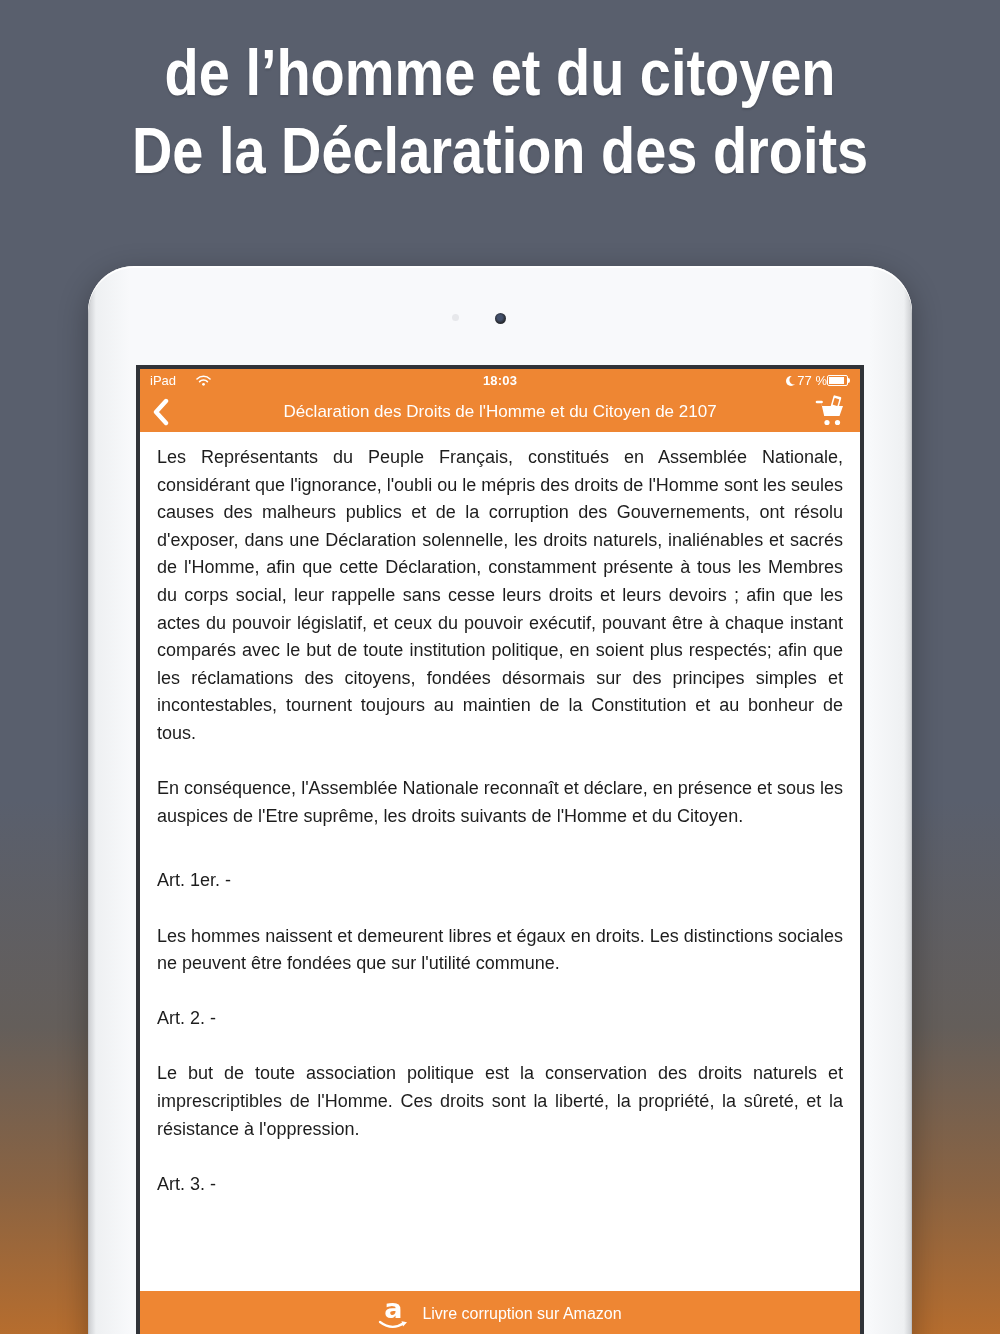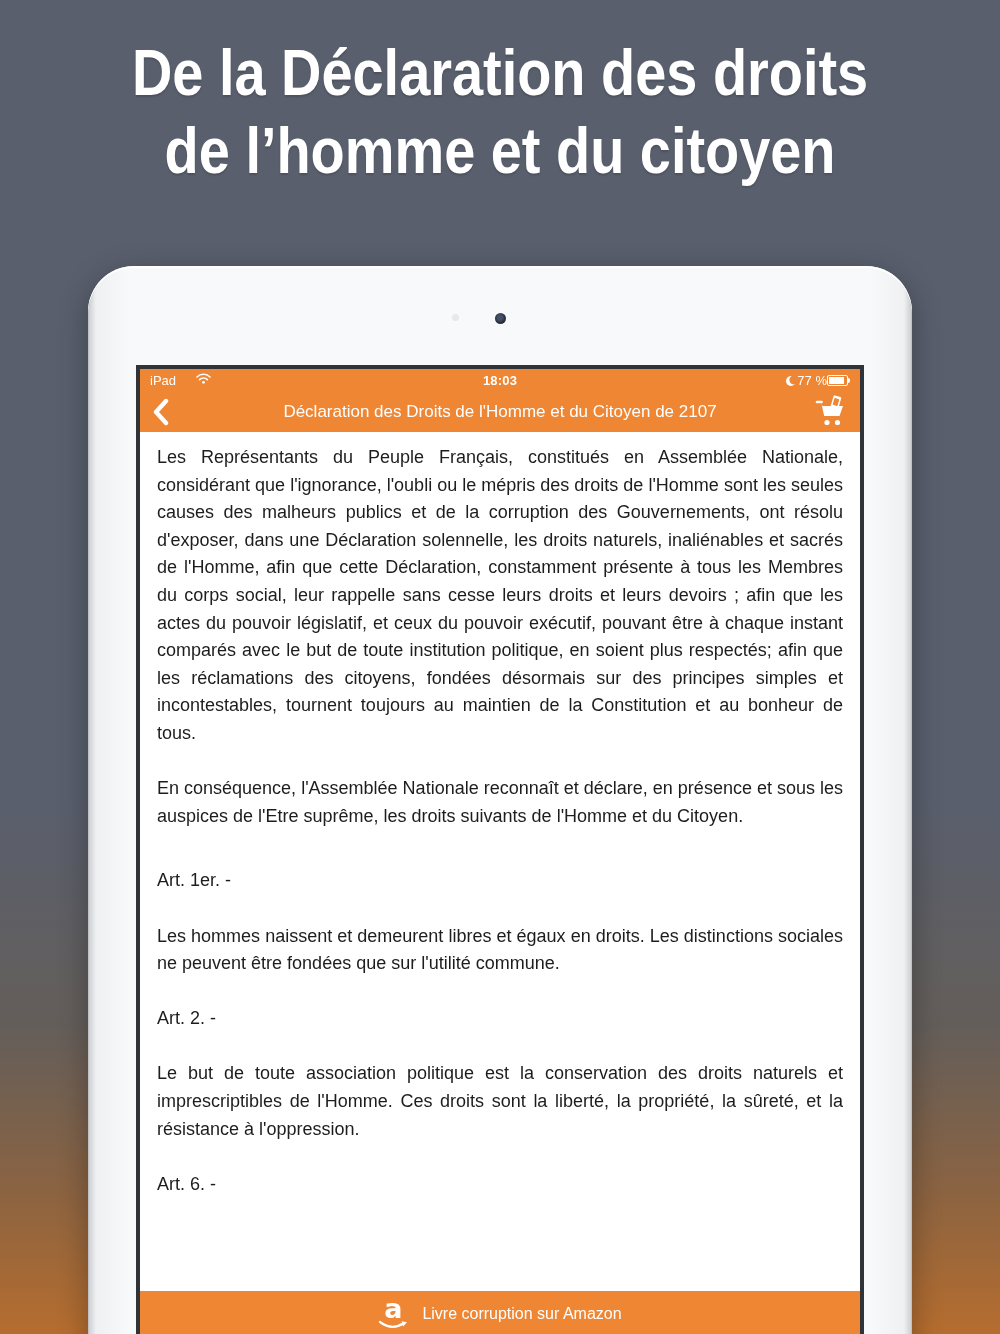--- a/index.html
+++ b/index.html
@@ -18,21 +18,21 @@
     border-radius:46px 46px 0 0;
     box-shadow:inset 0 2px 0 #ffffff, inset 0 0 0 1px #bfc1c5, 0 8px 30px rgba(0,0,0,.30);}
   .camera{position:absolute;left:407px;top:47px;width:11px;height:11px;border-radius:50%;
     background:radial-gradient(circle at 45% 42%,#43506b 0 28%,#2a2d33 60%);}
   .light-sensor{position:absolute;left:364px;top:48px;width:7px;height:7px;border-radius:50%;background:#e7e8eb;}
   
   .screen{position:absolute;left:48px;top:99px;width:720px;height:968px;
     border:4px solid #303338;display:flex;flex-direction:column;background:#ffffff;}
   .statusbar{height:23px;background:#ee8633;color:#fff;display:flex;align-items:center;
     padding:0 10px;font-size:13px;flex:0 0 auto;}
-  .sb-left{display:flex;gap:20px;width:190px;}
+  .sb-left{display:flex;align-items:center;gap:20px;width:190px;}
   .sb-center{flex:1;text-align:center;font-weight:bold;letter-spacing:.2px;}
   .sb-right{width:190px;display:flex;justify-content:flex-end;align-items:center;}
   .bat{width:21px;height:11px;border:1px solid #fff;border-radius:2px;position:relative;box-sizing:border-box;}
   .bat-fill{position:absolute;top:1px;left:1px;bottom:1px;width:77%;background:#fff;}
   .bat-tip{width:2px;height:5px;background:#fff;border-radius:0 2px 2px 0;}
   .navbar{height:40px;background:#ee8633;display:flex;align-items:center;position:relative;
     color:#fff;flex:0 0 auto;}
   .back-btn{position:absolute;left:12px;top:5px;width:22px;height:30px;cursor:pointer;display:flex;align-items:center;}
   .nav-title{flex:1;text-align:center;font-size:17px;padding:0 44px;white-space:nowrap;}
   .cart-btn{position:absolute;right:12px;top:3px;width:36px;height:34px;cursor:pointer;}
@@ -47,22 +47,22 @@
     font-weight:bold;font-size:27px;line-height:26px;color:#fff;}
   .amz svg{position:absolute;left:0;bottom:0;}
   .icon-svg{display:block;}
 </style>
 </head>
 <body>
 
 <div class="stage">
 
   <div class="page-title">
+    <div><span class="line">de l’homme et du citoyen</span></div>
     <div><span class="line">De la Déclaration des droits</span></div>
-    <div><span class="line">de l’homme et du citoyen</span></div>
   </div>
 
   <div class="ipad">
     <div class="light-sensor"></div>
     <div class="camera"></div>
 
     <div class="screen">
 
       <div class="statusbar">
         <div class="sb-left">
@@ -106,21 +106,21 @@
         </div>
       </div>
 
       <div class="content">
         <p>Les Représentants du Peuple Français, constitués en Assemblée Nationale, considérant que l'ignorance, l'oubli ou le mépris des droits de l'Homme sont les seules causes des malheurs publics et de la corruption des Gouvernements, ont résolu d'exposer, dans une Déclaration solennelle, les droits naturels, inaliénables et sacrés de l'Homme, afin que cette Déclaration, constamment présente à tous les Membres du corps social, leur rappelle sans cesse leurs droits et leurs devoirs ; afin que les actes du pouvoir législatif, et ceux du pouvoir exécutif, pouvant être à chaque instant comparés avec le but de toute institution politique, en soient plus respectés; afin que les réclamations des citoyens, fondées désormais sur des principes simples et incontestables, tournent toujours au maintien de la Constitution et au bonheur de tous.</p>
         <p>En conséquence, l'Assemblée Nationale reconnaît et déclare, en présence et sous les auspices de l'Etre suprême, les droits suivants de l'Homme et du Citoyen.</p>
         <p class="extra-gap">Art. 1er. -</p>
         <p>Les hommes naissent et demeurent libres et égaux en droits. Les distinctions sociales ne peuvent être fondées que sur l'utilité commune.</p>
         <p>Art. 2. -</p>
         <p>Le but de toute association politique est la conservation des droits naturels et imprescriptibles de l'Homme. Ces droits sont la liberté, la propriété, la sûreté, et la résistance à l'oppression.</p>
-        <p>Art. 6. -</p>
+        <p>Art. 3. -</p>
       </div>
 
       <div class="footerbar">
         <span class="amz">
           <span class="a-letter">a</span>
           <svg width="30" height="12" viewBox="0 0 30 12">
             <path d="M2 2 Q 14 11 26 3" fill="none" stroke="#fff" stroke-width="2.2" stroke-linecap="round"></path>
             <path d="M23.5 1.2 L29 2.2 L25 6.4 Z" fill="#fff"></path>
           </svg>
         </span>

